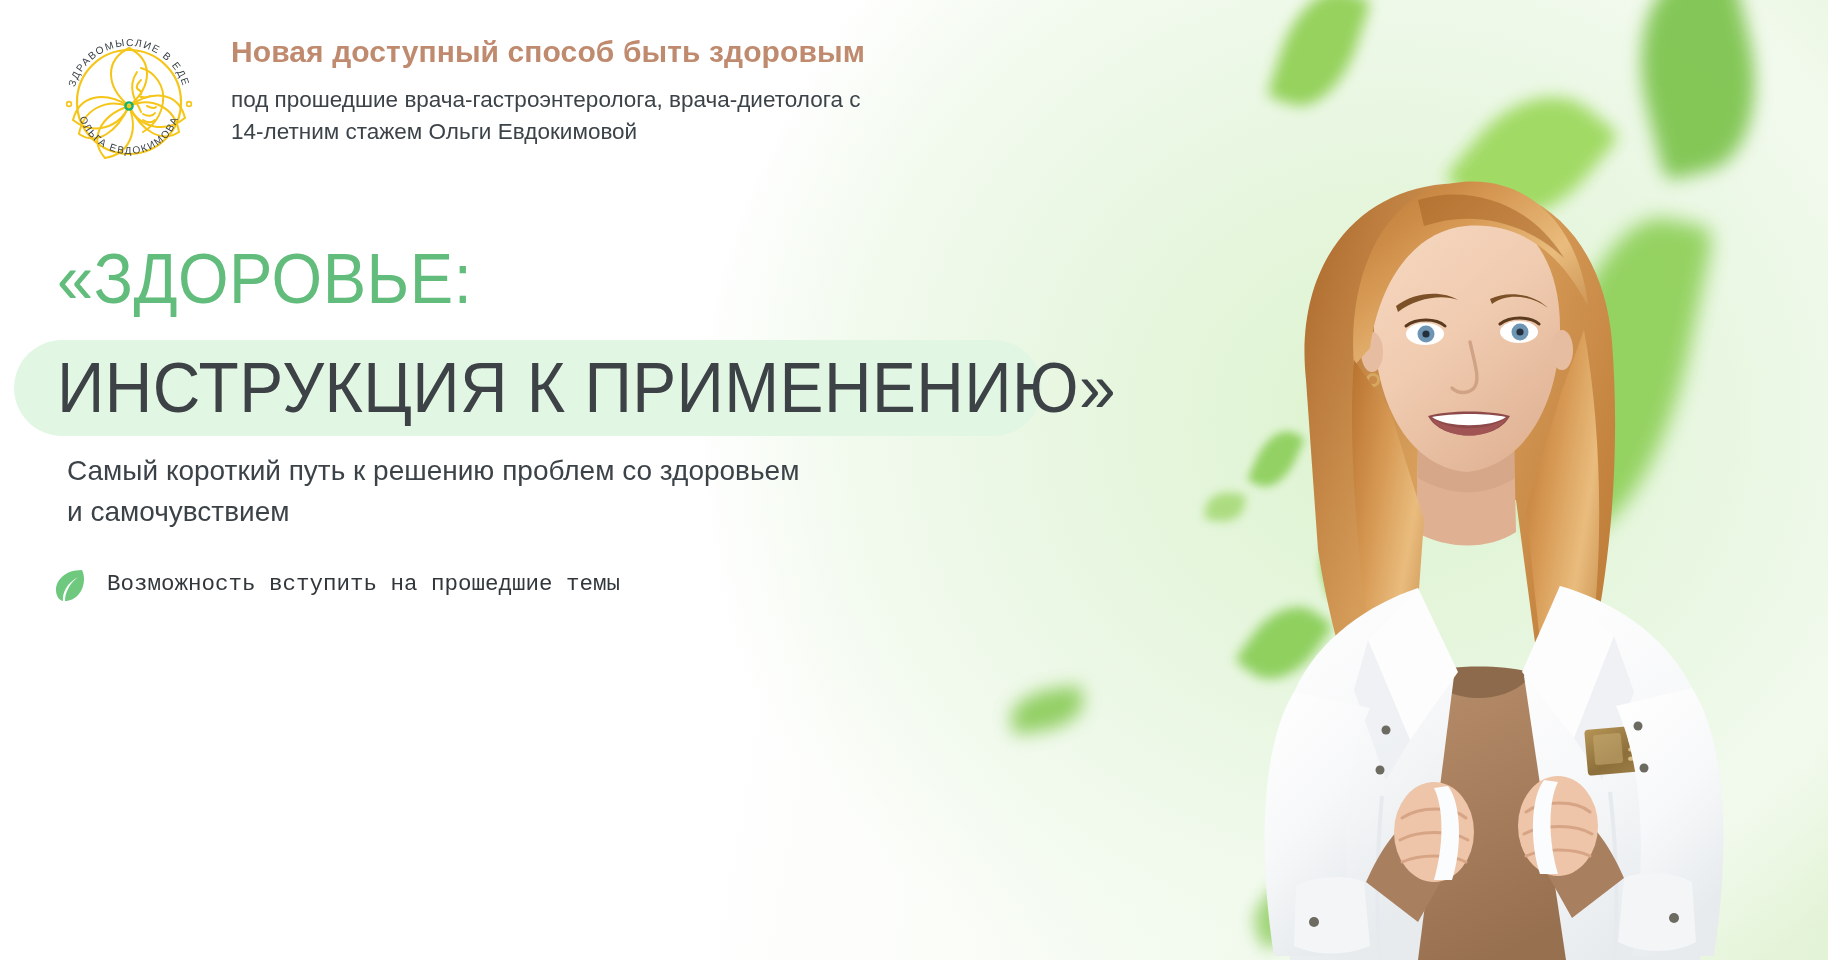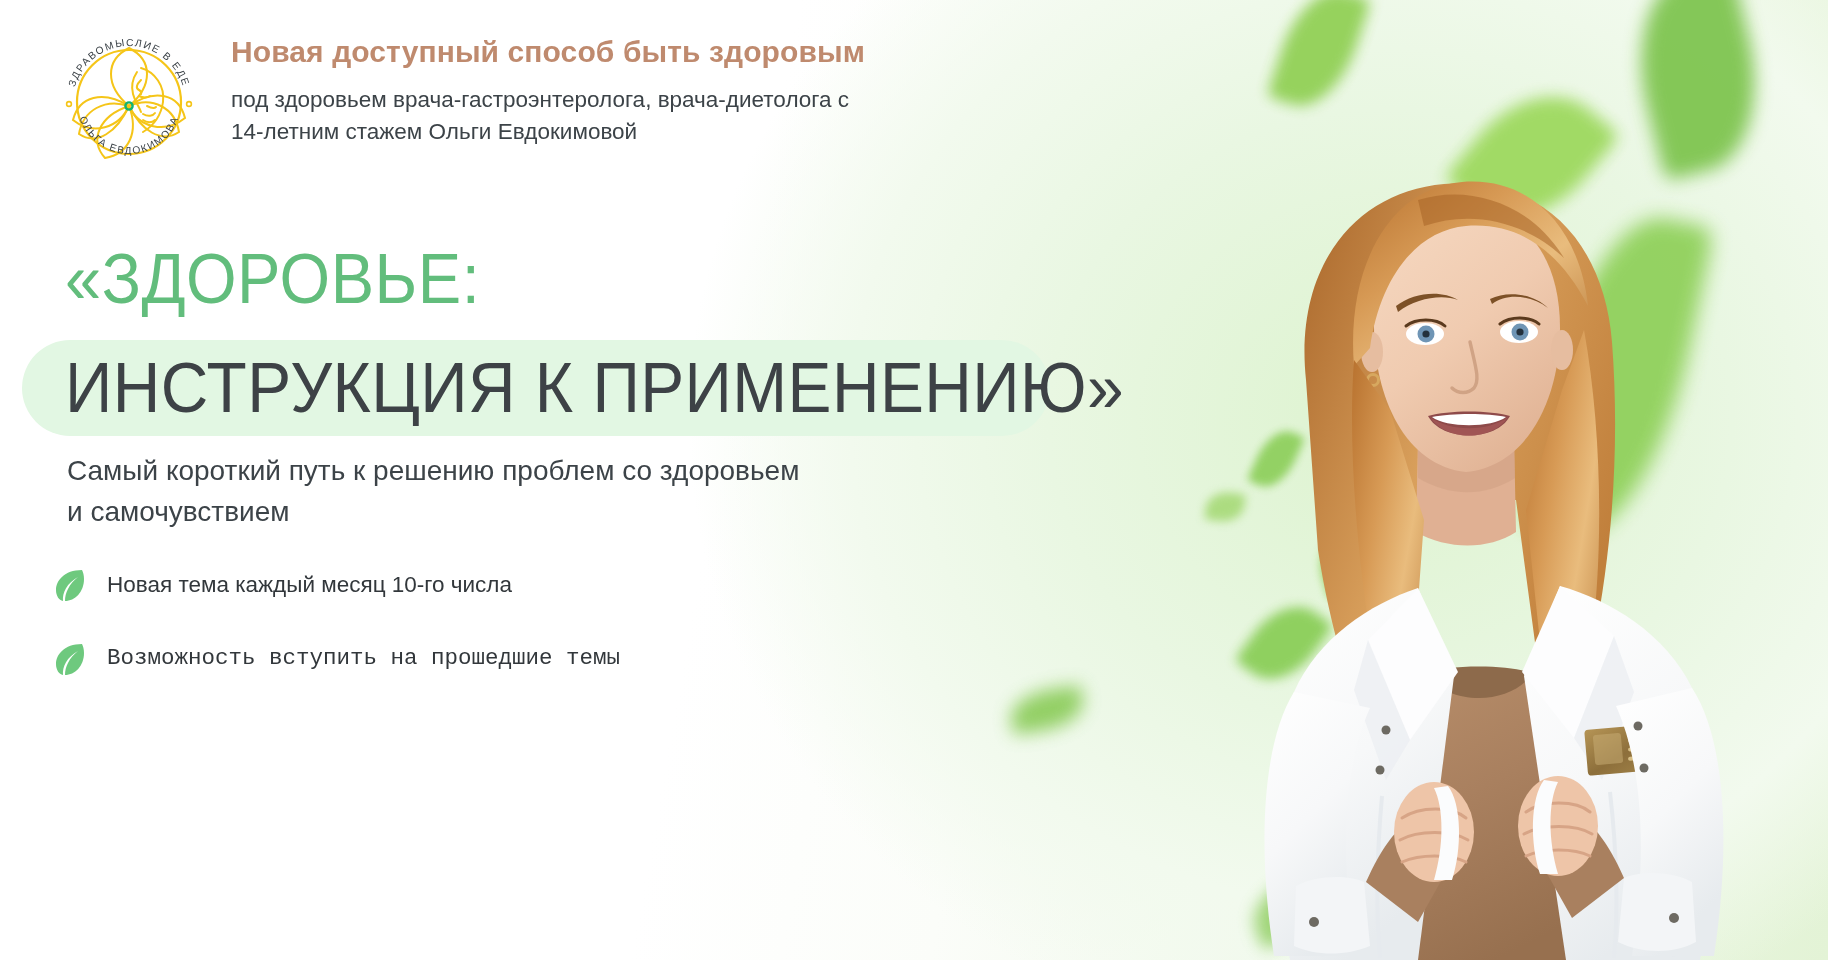--- a/index.html
+++ b/index.html
@@ -69,21 +69,21 @@
     font-size: 22.5px;
     line-height: 1.42;
     color: #3c4348;
     max-width: 760px;
     font-weight: 400;
   }
 
   
   .headline-zone {
     position: absolute;
-    left: 8px;
+    left: 0;
     top: 244px;
     width: 1100px;
     z-index: 5;
   }
 
   .headline-line1 {
     margin-left: 57px;
     font-family: "Liberation Sans Narrow", "Liberation Sans", sans-serif;
     font-size: 70px;
     line-height: 1;
@@ -357,47 +357,40 @@
         </text>
         <text fill="#3c4348" font-family="'Liberation Sans', sans-serif" font-size="10.2" letter-spacing="1.5">
           <textPath href="#arcBottom" startOffset="50%" text-anchor="middle">ОЛЬГА ЕВДОКИМОВА</textPath>
         </text>
       </svg>
     </div>
 
     <div class="header-text">
       <div class="header-title">Новая доступный способ быть здоровым</div>
       <div class="header-sub">
-        <span>под здоровьем врача-гастроэнтеролога, врача-диетолога с</span><br>
+        <span>под прошедшие врача-гастроэнтеролога, врача-диетолога с</span><br>
         <span>14-летним стажем Ольги Евдокимовой</span>
       </div>
     </div>
   </div>
 
   <div class="headline-zone">
     <div class="headline-line1">«ЗДОРОВЬЕ:</div>
     <div class="headline-pill">
       <div class="headline-line2">ИНСТРУКЦИЯ К ПРИМЕНЕНИЮ»</div>
     </div>
   </div>
 
   <div class="lead">
     <span>Самый короткий путь к решению проблем со здоровьем и</span>
     <span>самочувствием</span>
   </div>
 
   <div class="features">
 
-    <div class="feature">
-      <svg class="leaf-icon" viewBox="0 0 30 34">
-        <path d="M27 2 C9 2 1 13 1 22 C1 28 4 32 8 33 C7 25 12 15 23 9
-                 C14 16 10 25 10 33 C20 33 29 24 29 11 C29 7 28 4 27 2 Z" fill="#6ec97e"></path>
-      </svg>
-      <div class="feature-label">Новая тема каждый месяц 10-го числа</div>
-    </div>
 
     <div class="feature">
       <svg class="leaf-icon" viewBox="0 0 30 34">
         <path d="M27 2 C9 2 1 13 1 22 C1 28 4 32 8 33 C7 25 12 15 23 9
                  C14 16 10 25 10 33 C20 33 29 24 29 11 C29 7 28 4 27 2 Z" fill="#6ec97e"></path>
       </svg>
       <div class="feature-label">Возможность вступить на прошедшие темы</div>
     </div>
 
   </div>

